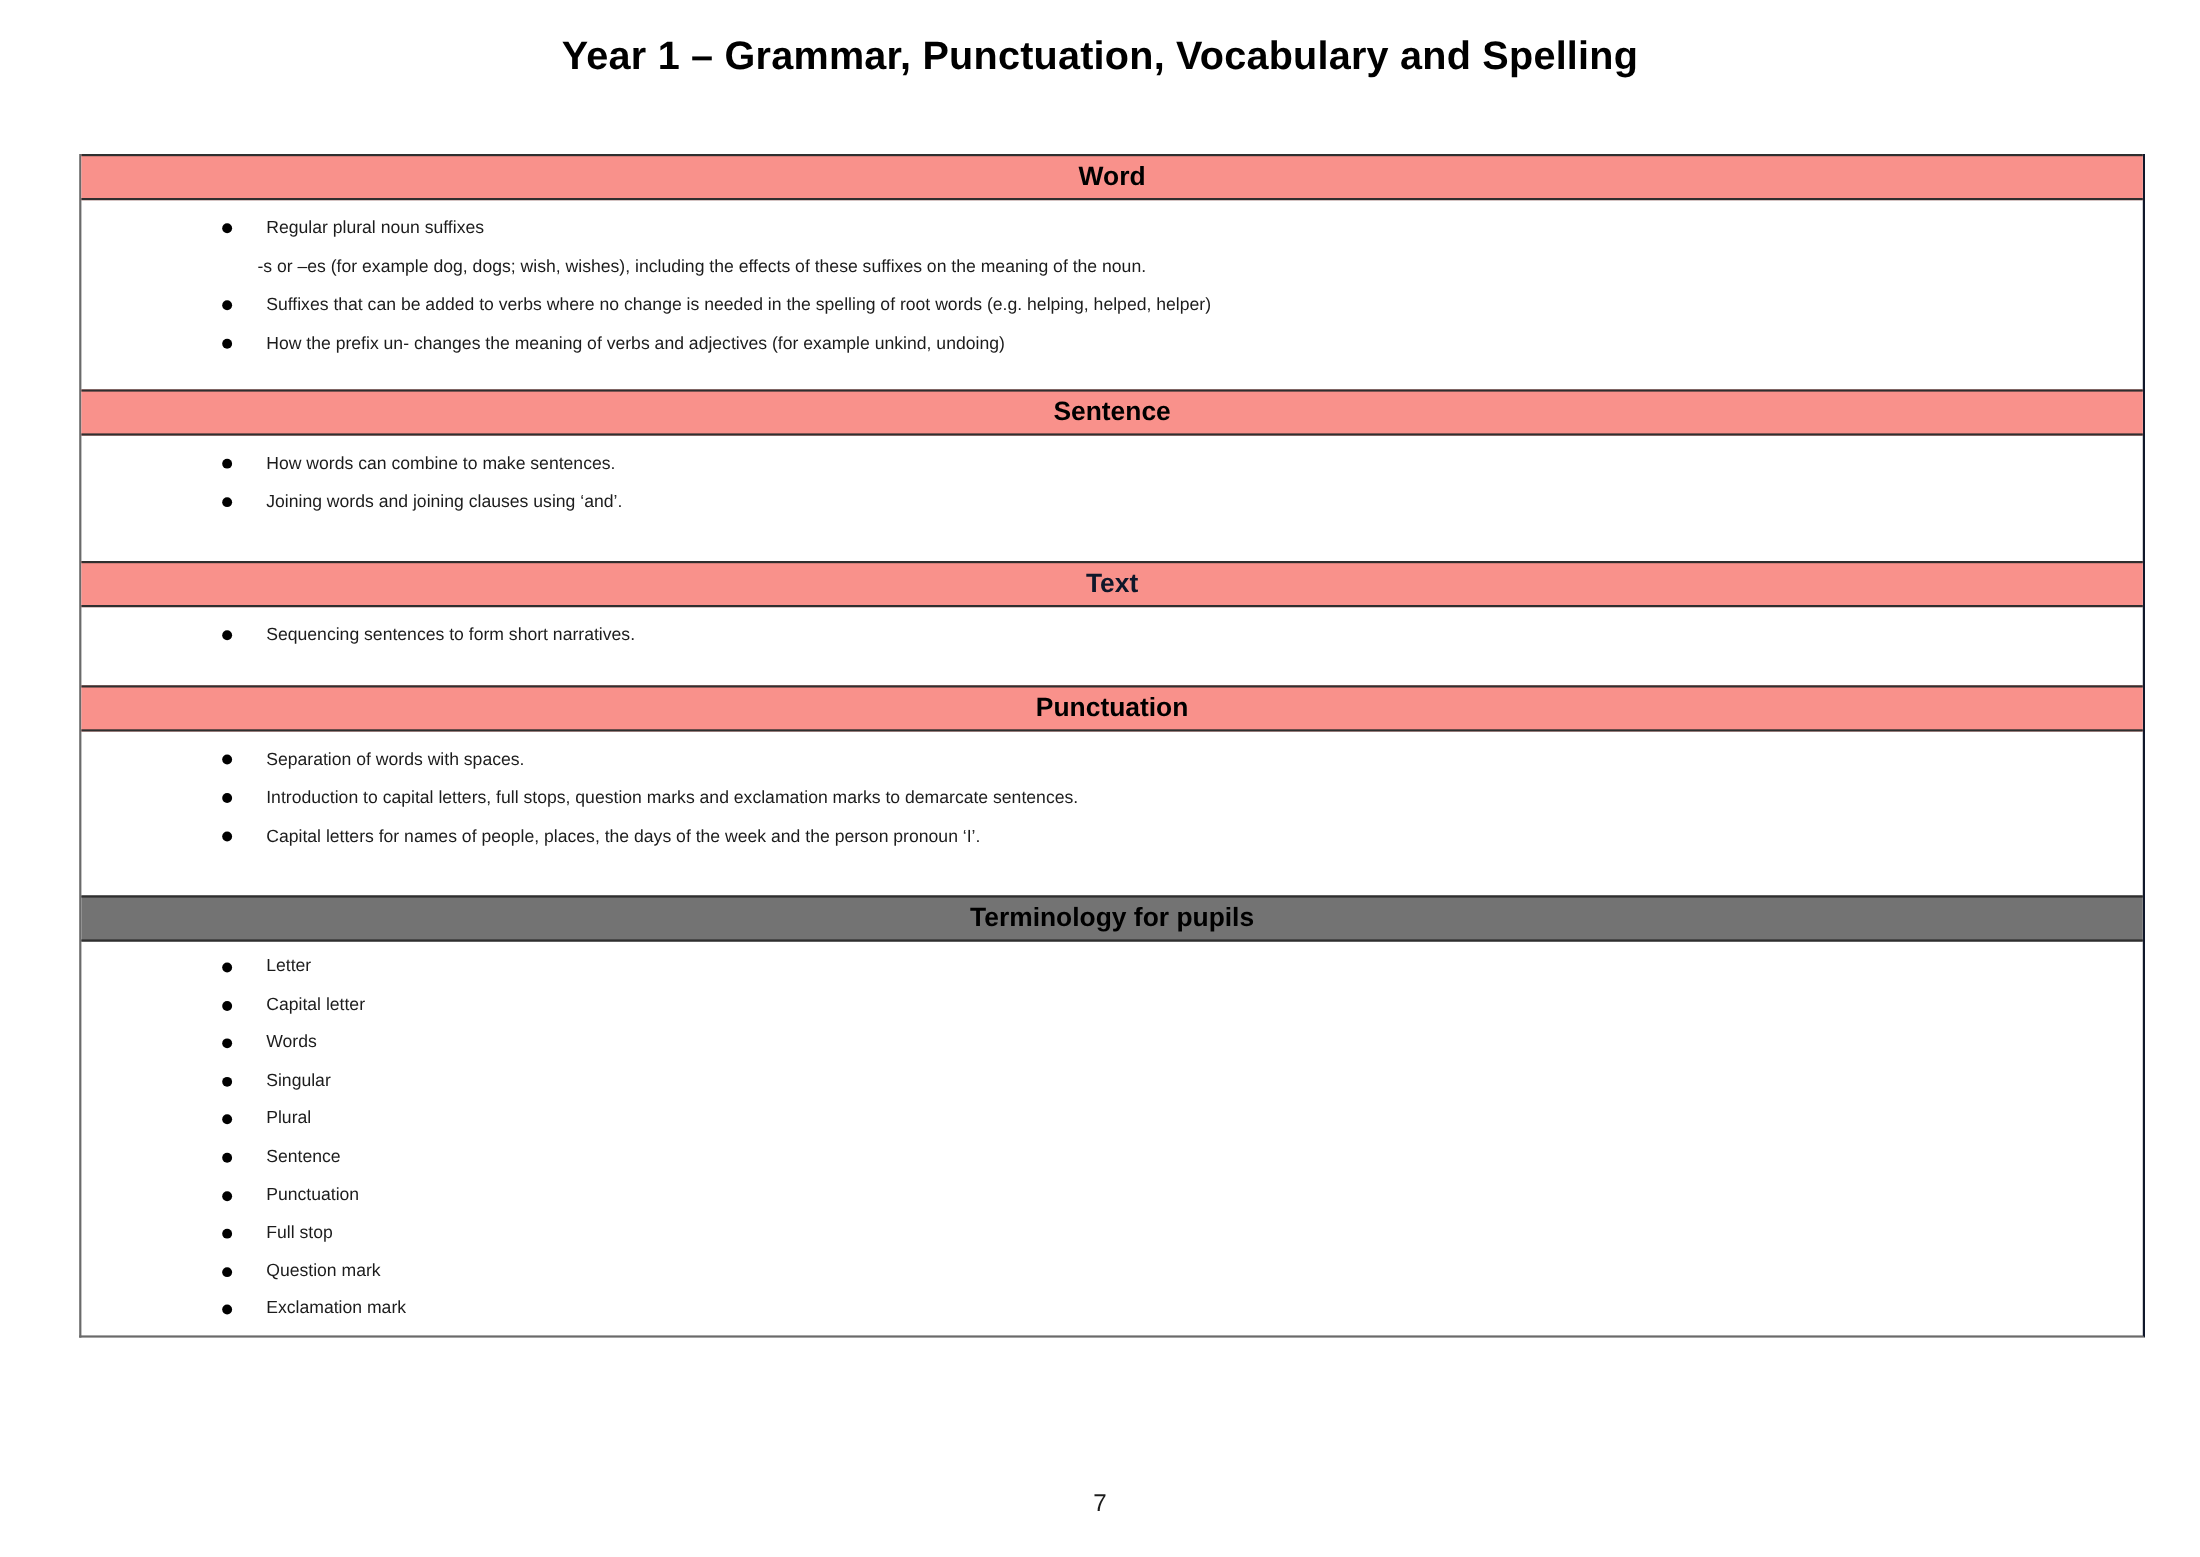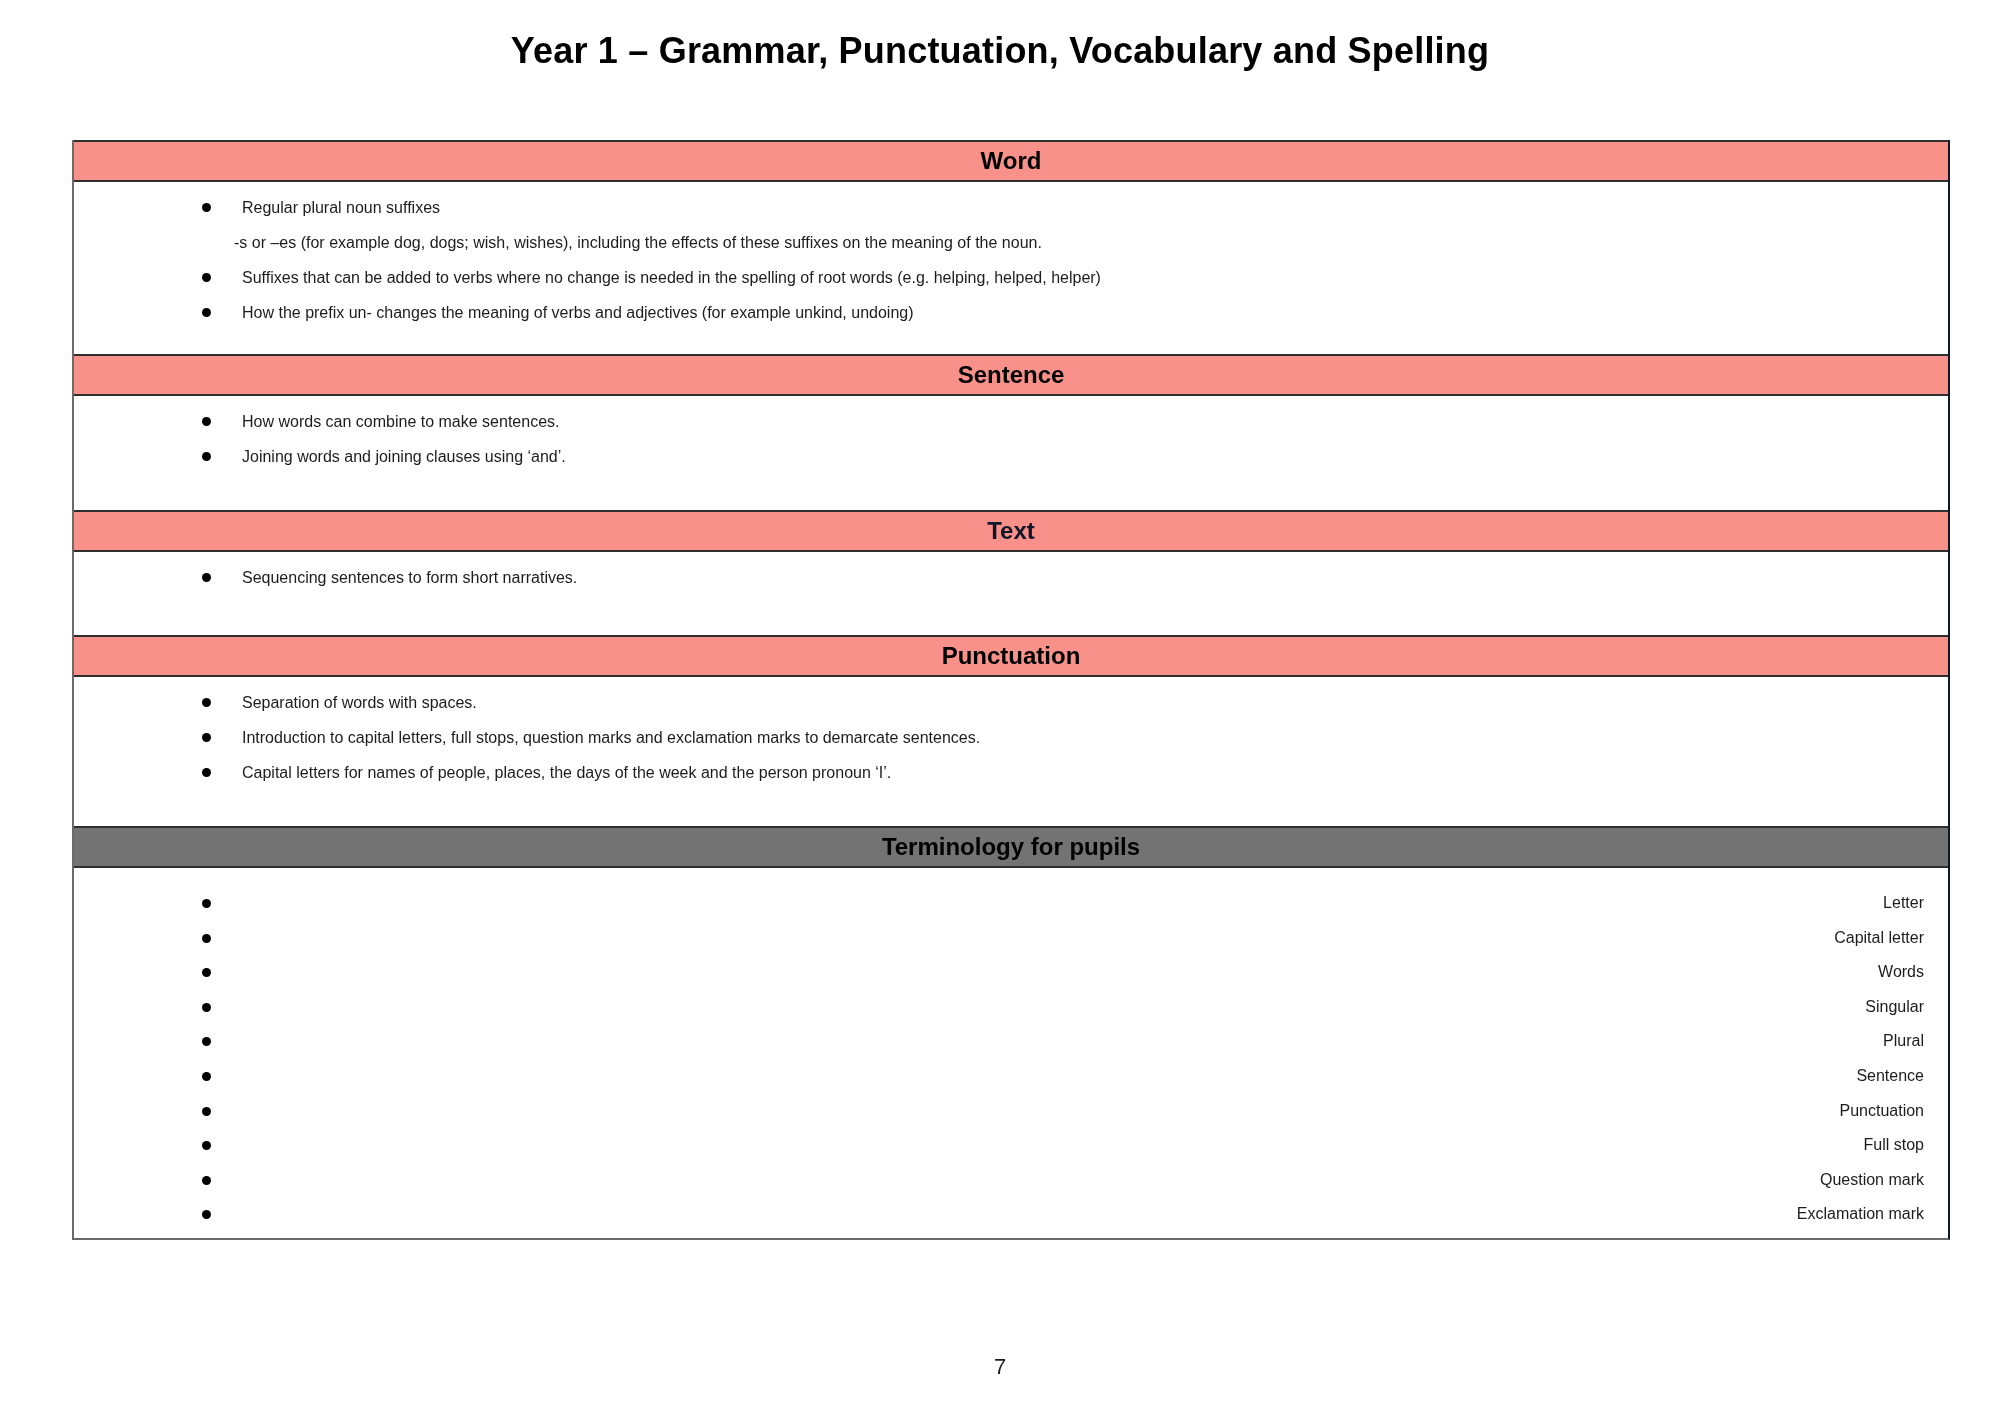--- a/index.html
+++ b/index.html
@@ -63,23 +63,23 @@
     width: 9px;
     height: 9px;
     border-radius: 50%;
     background: #000000;
   }
   .line2 {
     display: block;
     margin-left: -8px;
   }
   .cell-sentence ul { padding-bottom: 36px; }
-  .cell-text ul     { padding-bottom: 40px; }
+  .cell-text ul     { padding-bottom: 28px; }
   .cell-punct ul    { padding-bottom: 36px; }
-  .cell-term ul     { padding-top: 18px; padding-bottom: 6px; text-align: right; }
+  .cell-term ul     { padding-top: 6px; padding-bottom: 6px; }
   .cell-term li     { line-height: 34.6px; }
   .page-number {
     position: absolute;
     top: 1354px;
     left: 0;
     width: 100%;
     text-align: center;
     font-size: 22px;
     color: #1c1c1c;
   }

